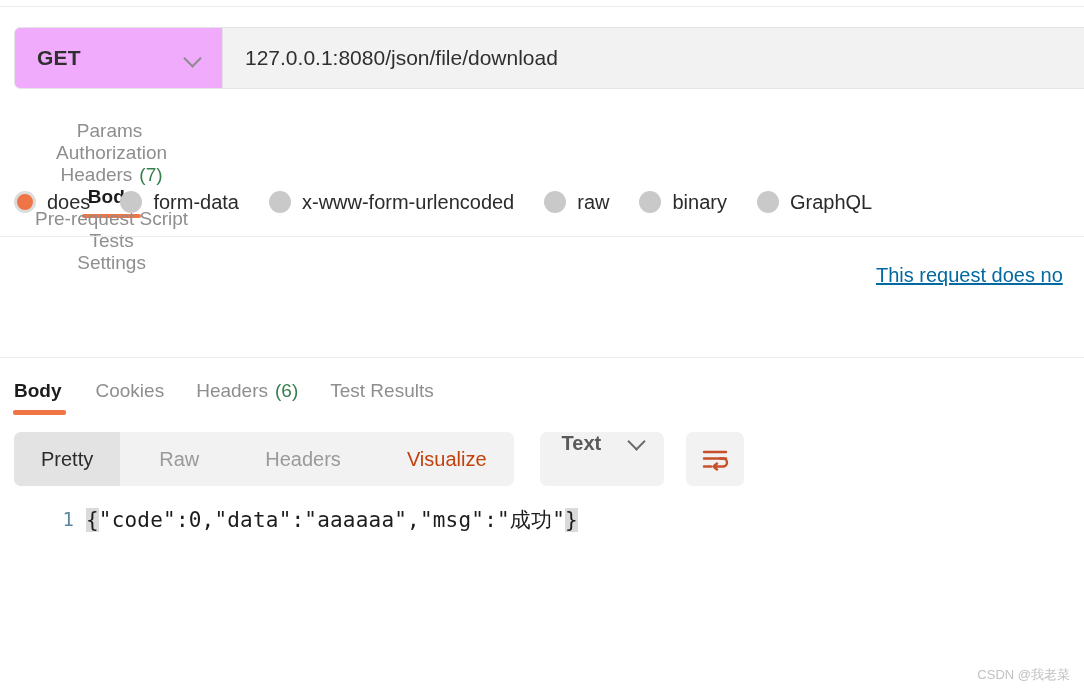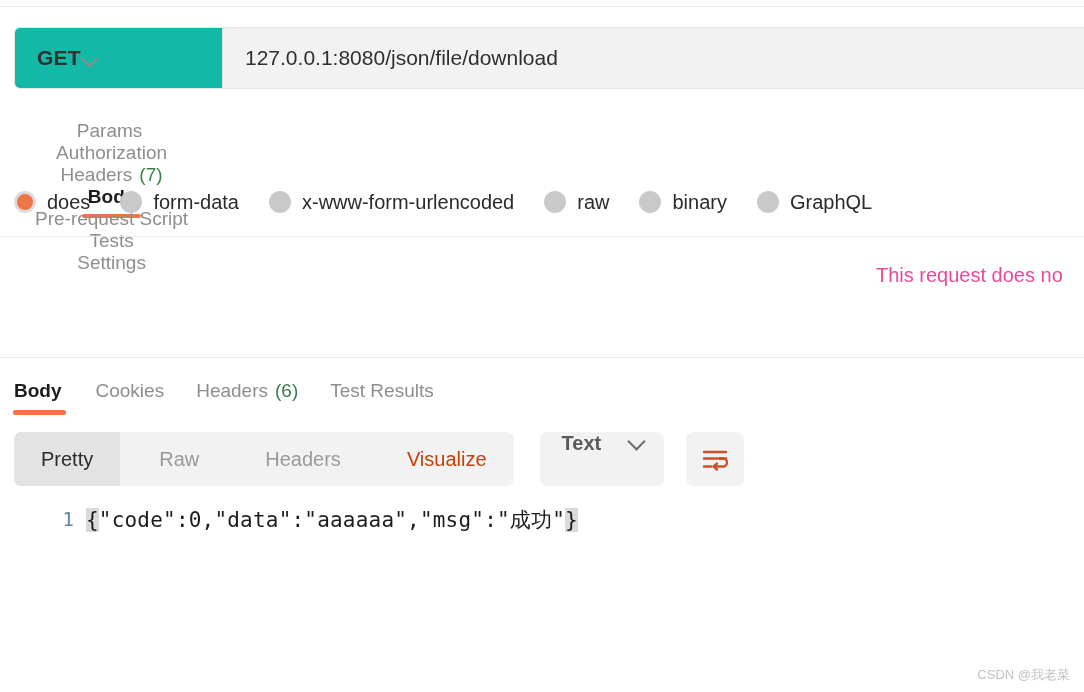--- a/index.html
+++ b/index.html
@@ -36,25 +36,25 @@
     background: #f2f2f2;
     box-sizing: border-box;
     display: flex;
     align-items: stretch;
     overflow: hidden;
   }
   .method-select {
     width: 208px;
     display: flex;
     align-items: center;
-    justify-content: flex-start;
+    justify-content: space-between;
     padding: 0 20px 0 22px;
     box-sizing: border-box;
     border-right: 1px solid #e3e3e3;
-    background: #14b8a6;
+    background: #f0abfc;
     cursor: pointer;
   }
   .method-label {
     font-size: 21px;
     font-weight: bold;
     color: #2f2f2f;
     letter-spacing: .2px;
   }
   .chev {
     width: 18px; height: 18px;
@@ -153,22 +153,23 @@
     background: #ececec;
   }
   .rule.r1 { top: 236px; }
   .rule.r2 { top: 357px; }
 
   
   .no-body-note {
     position: absolute;
     left: 876px; top: 264px;
     font-size: 20px;
-    color: #ec4899;
-    white-space: nowrap;
+    color: #0369a1;
+    white-space: nowrap;
+    text-decoration: underline;
   }
 
   
   .res-tabs {
     position: absolute;
     left: 12px; top: 371px;
     height: 40px;
     display: flex;
     align-items: center;
   }

